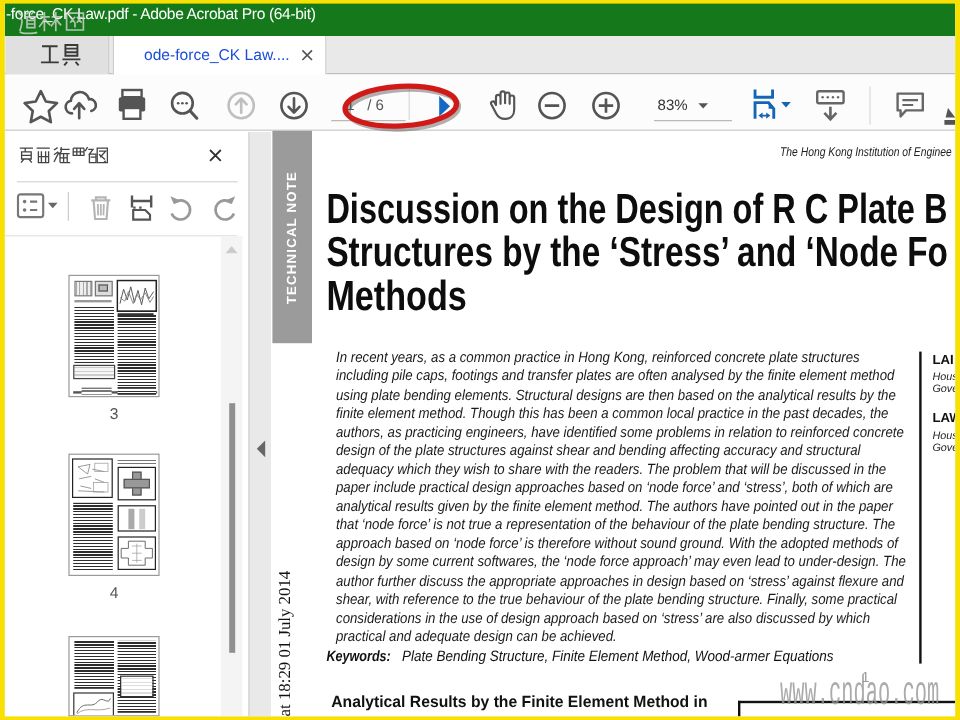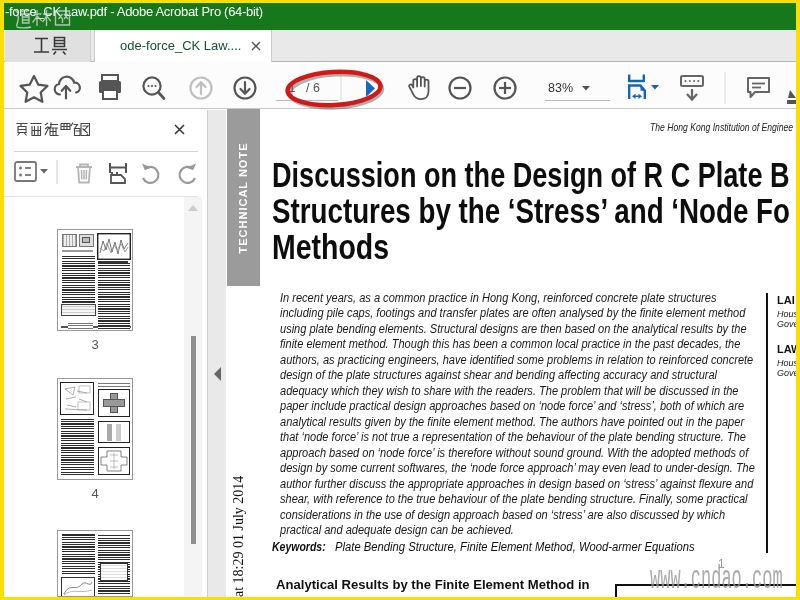--- a/index.html
+++ b/index.html
@@ -19,21 +19,21 @@
 <div class="abs" style="left:5px; top:30px; width:86px; height:32px; background:#e0e0e0; border-right:1px solid #cfcfcf;"></div>
 <svg class="abs" style="left:34px; top:36px;" width="34" height="20" viewBox="0 0 34 20">
 <g stroke="#3a3a3a" stroke-width="1.6" fill="none">
 <path d="M1 2.5 h13 M7.5 2.5 v13 M0 16 h15"></path>
 <path d="M20.5 1.5 h10 v9 h-10 Z M20.5 4.5 h10 M20.5 7.5 h10 M18 13.5 h15"></path>
 <path d="M22 15.5 l-2.5 3 M29 15.5 l2.5 3"></path>
 </g>
   </svg>
 
 <div class="abs" style="left:94px; top:30px; width:178px; height:33px; background:#fff; border-left:1px solid #ccc; border-right:1px solid #ccc;"></div>
-<div class="abs" style="left:120px; top:37.5px; font-size:13px; color:#14532d;">ode-force_CK Law....</div>
+<div class="abs" style="left:120px; top:37.5px; font-size:13px; color:#1d4ed8;">ode-force_CK Law....</div>
 <svg class="abs" style="left:251px; top:41px;" width="10" height="10" viewBox="0 0 10 10">
     <path d="M1 1 L9 9 M9 1 L1 9" stroke="#555" stroke-width="1.4"></path>
   </svg>
 
 <div class="abs" style="left:4px; top:62px; width:792px; height:47px; background:#fcfcfc; border-bottom:1px solid #c9c9c9;"></div>
 
 <svg class="abs" style="left:0; top:62px;" width="800" height="46" viewBox="0 0 800 46">
 
   <path d="M34 14 L38.2 22.6 L47.5 23.9 L40.7 30.5 L42.4 39.8 L34 35.3 L25.6 39.8 L27.3 30.5 L20.5 23.9 L29.8 22.6 Z" fill="none" stroke="#555" stroke-width="2.2" stroke-linejoin="round"></path>
 

